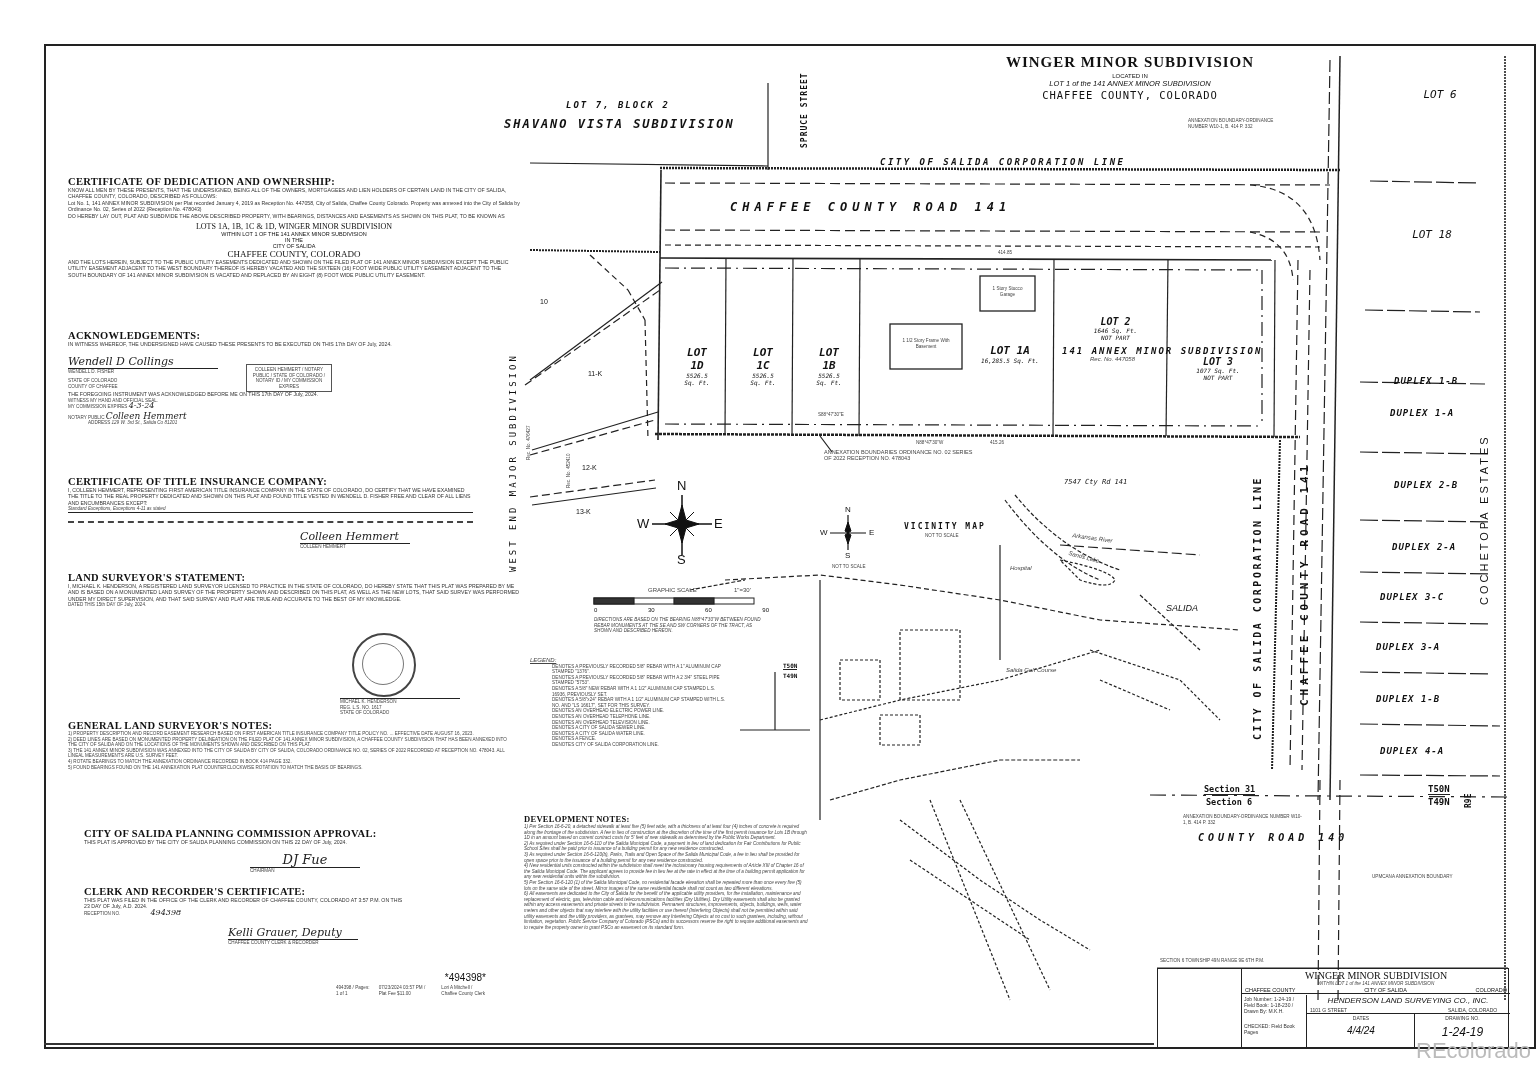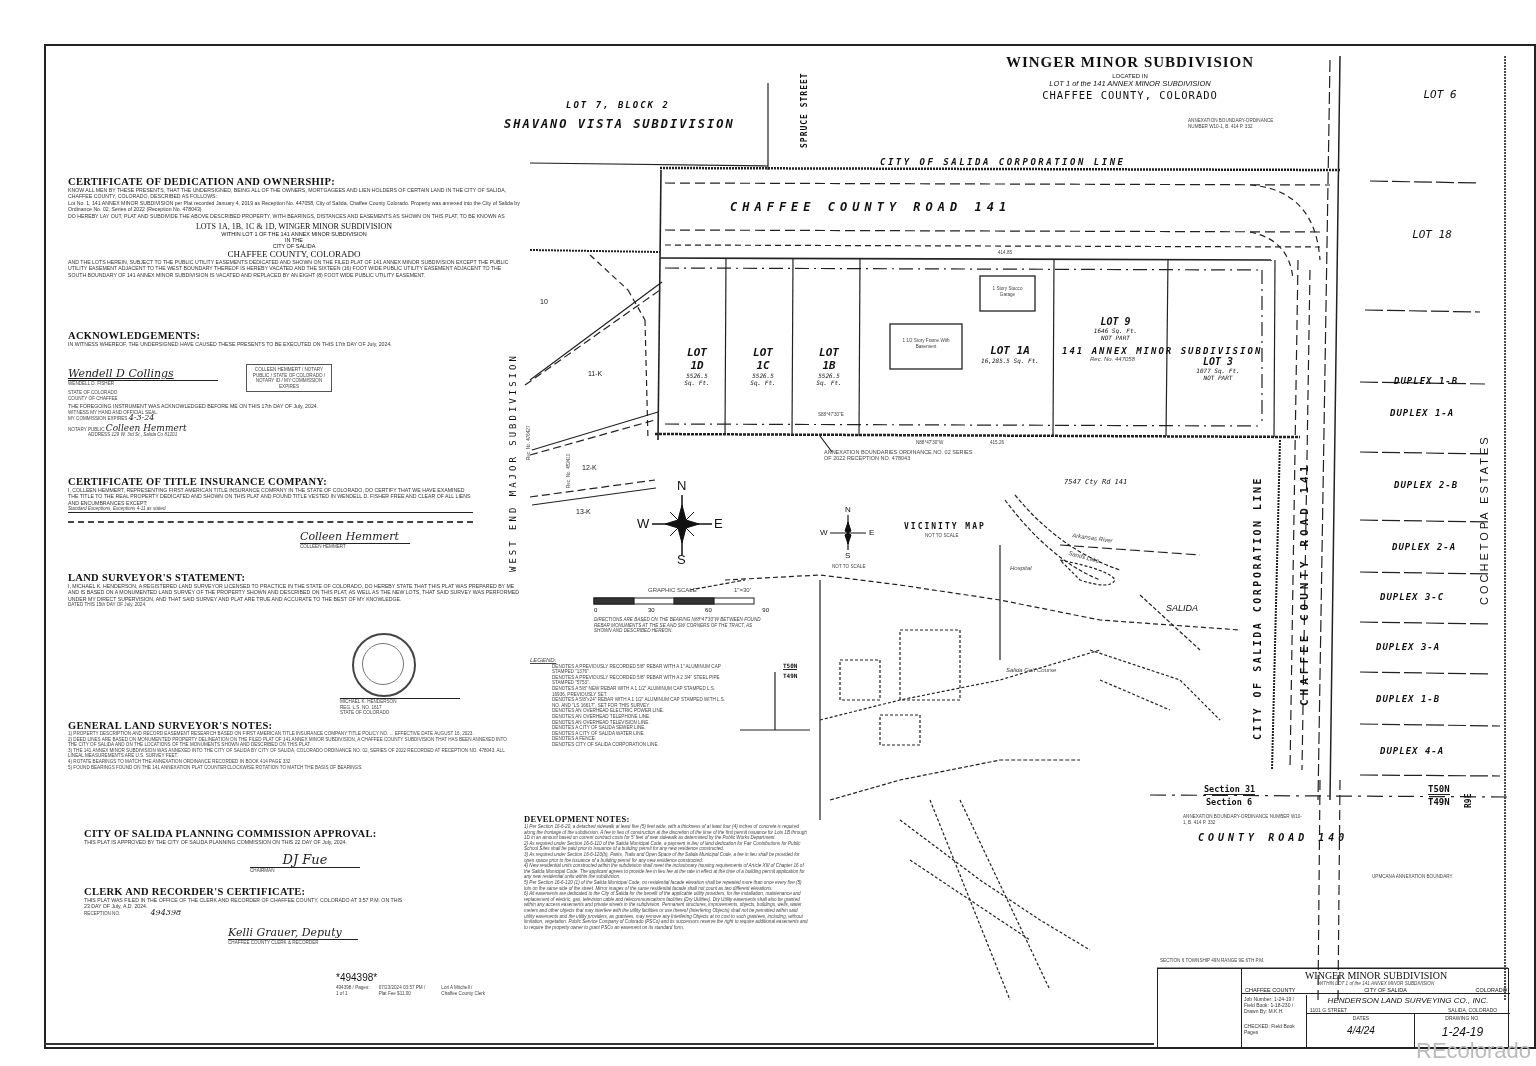--- a/index.html
+++ b/index.html
@@ -44,21 +44,21 @@
   <div class="center" style="font-size:5.5px;">WITHIN LOT 1 OF THE 141 ANNEX MINOR SUBDIVISION</div>
   <div class="center" style="font-size:5.5px;">IN THE</div>
   <div class="center" style="font-size:5.5px;">CITY OF SALIDA</div>
   <div class="serif center" style="font-size:9px;">CHAFFEE COUNTY, COLORADO</div>
   <div class="small">AND THE LOTS HEREIN, SUBJECT TO THE PUBLIC UTILITY EASEMENTS DEDICATED AND SHOWN ON THE FILED PLAT OF 141 ANNEX MINOR SUBDIVISION EXCEPT THE PUBLIC UTILITY EASEMENT ADJACENT TO THE WEST BOUNDARY THEREOF IS HEREBY VACATED AND THE SIXTEEN (16) FOOT WIDE PUBLIC UTILITY EASEMENT ADJACENT TO THE SOUTH BOUNDARY OF 141 ANNEX MINOR SUBDIVISION IS VACATED AND REPLACED BY AN EIGHT (8) FOOT WIDE PUBLIC UTILITY EASEMENT.</div>
 </div>
 
 <div class="abs" style="left:68px;top:330px;width:330px;">
   <div class="head">ACKNOWLEDGEMENTS:</div>
   <div class="small">IN WITNESS WHEREOF, THE UNDERSIGNED HAVE CAUSED THESE PRESENTS TO BE EXECUTED ON THIS 17th DAY OF July, 2024.</div>
-  <div class="sig line" style="width:150px;margin-top:20px;text-decoration:underline;">Wendell D Collings</div>
+  <div class="sig line" style="width:150px;margin-top:8px;">Wendell D Collings</div>
   <div class="tiny">WENDELL D. FISHER</div>
   <div class="tiny" style="margin-top:3px;">STATE OF COLORADO</div>
   <div class="tiny">COUNTY OF CHAFFEE</div>
   <div class="small" style="margin-top:2px;">THE FOREGOING INSTRUMENT WAS ACKNOWLEDGED BEFORE ME ON THIS 17th DAY OF July, 2024.</div>
   <div class="tiny">WITNESS MY HAND AND OFFICIAL SEAL.</div>
   <div class="tiny"><span>MY COMMISSION EXPIRES</span> <span class="sig" style="font-size:8px;">4-3-24</span></div>
   <div class="tiny" style="margin-top:4px;"><span>NOTARY PUBLIC</span> <span class="sig" style="font-size:9px;">Colleen Hemmert</span></div>
   <div class="tiny" style="padding-left:20px;"><span>ADDRESS</span> <span class="ital">129 W. 3rd St., Salida Co 81201</span></div>
 </div>
 <div class="abs tiny center" style="left:246px;top:364px;width:80px;border:1px solid #555;padding:2px;">COLLEEN HEMMERT / NOTARY PUBLIC / STATE OF COLORADO / NOTARY ID / MY COMMISSION EXPIRES</div>
@@ -111,21 +111,21 @@
   <div class="head">CLERK AND RECORDER'S CERTIFICATE:</div>
   <div class="small">THIS PLAT WAS FILED IN THE OFFICE OF THE CLERK AND RECORDER OF CHAFFEE COUNTY, COLORADO AT 3:57 P.M. ON THIS 23 DAY OF July, A.D. 2024.</div>
   <div class="tiny"><span>RECEPTION NO.</span> <span class="sig" style="font-size:8px;padding-left:29px;">494398</span></div>
 </div>
 <div class="abs" style="left:228px;top:926px;width:130px;">
   <div class="sig line">Kelli Grauer, Deputy</div>
   <div class="tiny">CHAFFEE COUNTY CLERK &amp; RECORDER</div>
 </div>
 
 <div class="abs" style="left:336px;top:972px;width:150px;">
-  <div style="font-size:10px;text-align:left;">*494398*</div>
+  <div style="font-size:10px;text-align:right;">*494398*</div>
   <div style="display:flex;gap:8px;margin-top:2px;">
     <div class="tiny" style="width:35px;">494398 / Pages: 1 of 1</div>
     <div class="tiny" style="width:55px;">07/23/2024 03:57 PM / Plat Fee $11.00</div>
     <div class="tiny" style="width:45px;">Lori A Mitchell / Chaffee County Clerk</div>
   </div>
 </div>
 <div class="abs" style="left:44px;top:1043px;width:1110px;border-bottom:2px solid #333;"></div>
 
 <svg width="1536" height="1066">
   <g stroke="#222" fill="none" stroke-width="1.2">
@@ -281,21 +281,21 @@
   <div style="font-size:6px;font-weight:normal;">Sq. Ft.</div>
 </div>
 <div class="abs lotlabel" style="left:965px;top:344px;width:90px;font-size:11px;">
   <div>LOT 1A</div>
   <div style="font-size:6px;font-weight:normal;"><span>16,285.5</span> <span>Sq. Ft.</span></div>
 </div>
 <div class="abs tiny center" style="left:893px;top:338px;width:66px;">1 1/2 Story Frame With Basement</div>
 <div class="abs tiny center" style="left:985px;top:286px;width:45px;">1 Story Stucco Garage</div>
 
 <div class="abs lotlabel" style="left:1068px;top:316px;width:95px;font-size:10px;">
-  <div>LOT 9</div>
+  <div>LOT 2</div>
   <div style="font-size:6px;font-weight:normal;">1646 Sq. Ft.</div>
   <div style="font-size:6px;font-weight:normal;">NOT PART</div>
 </div>
 <div class="abs lotlabel" style="left:1178px;top:316px;width:80px;font-size:10px;margin-top:40px;">
   <div>LOT 3</div>
   <div style="font-size:6px;font-weight:normal;">1077 Sq. Ft.</div>
   <div style="font-size:6px;font-weight:normal;">NOT PART</div>
 </div>
 <div class="abs mono ital" style="left:1062px;top:346px;font-size:9px;font-weight:bold;letter-spacing:2px;">141 ANNEX MINOR SUBDIVISION</div>
 <div class="abs tiny ital" style="left:1090px;top:357px;font-size:6px;">Rec. No. 447058</div>

